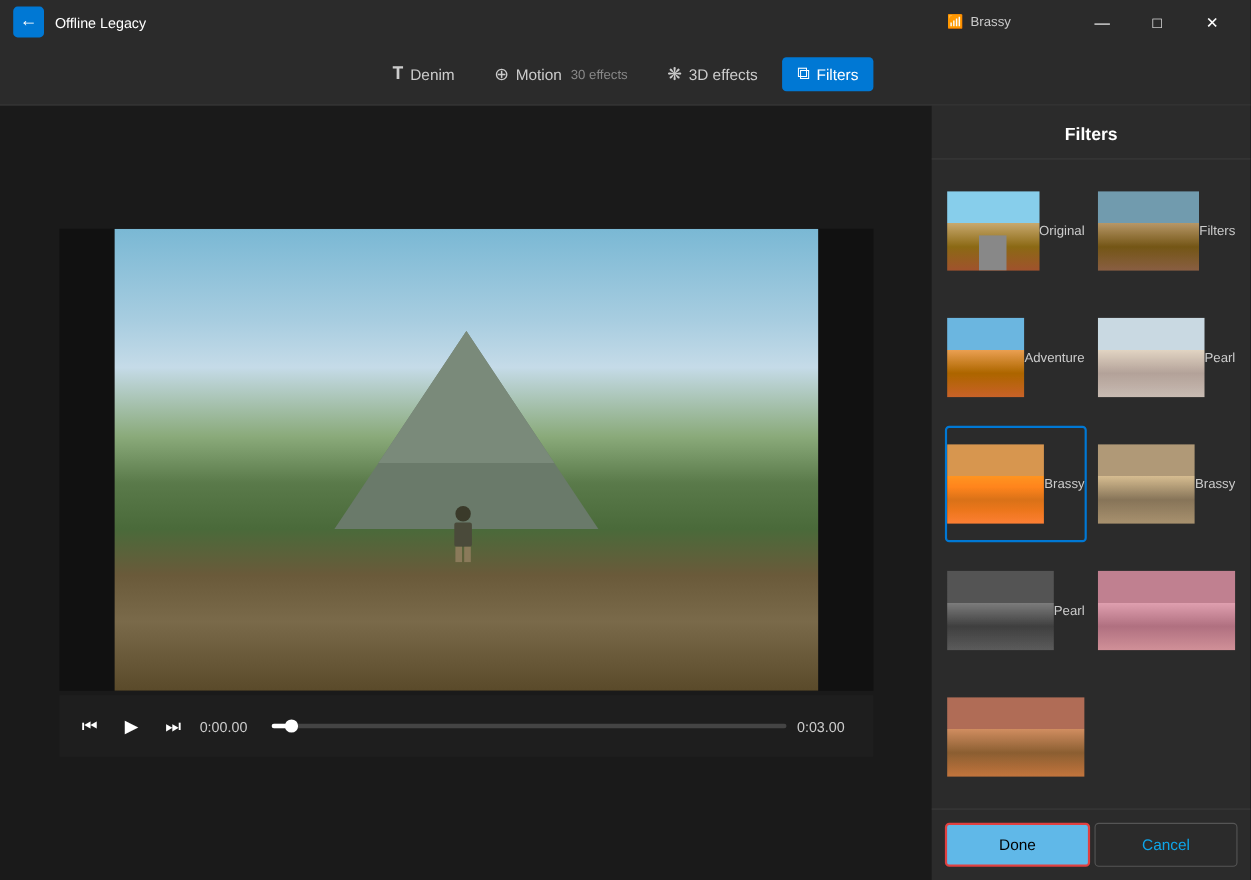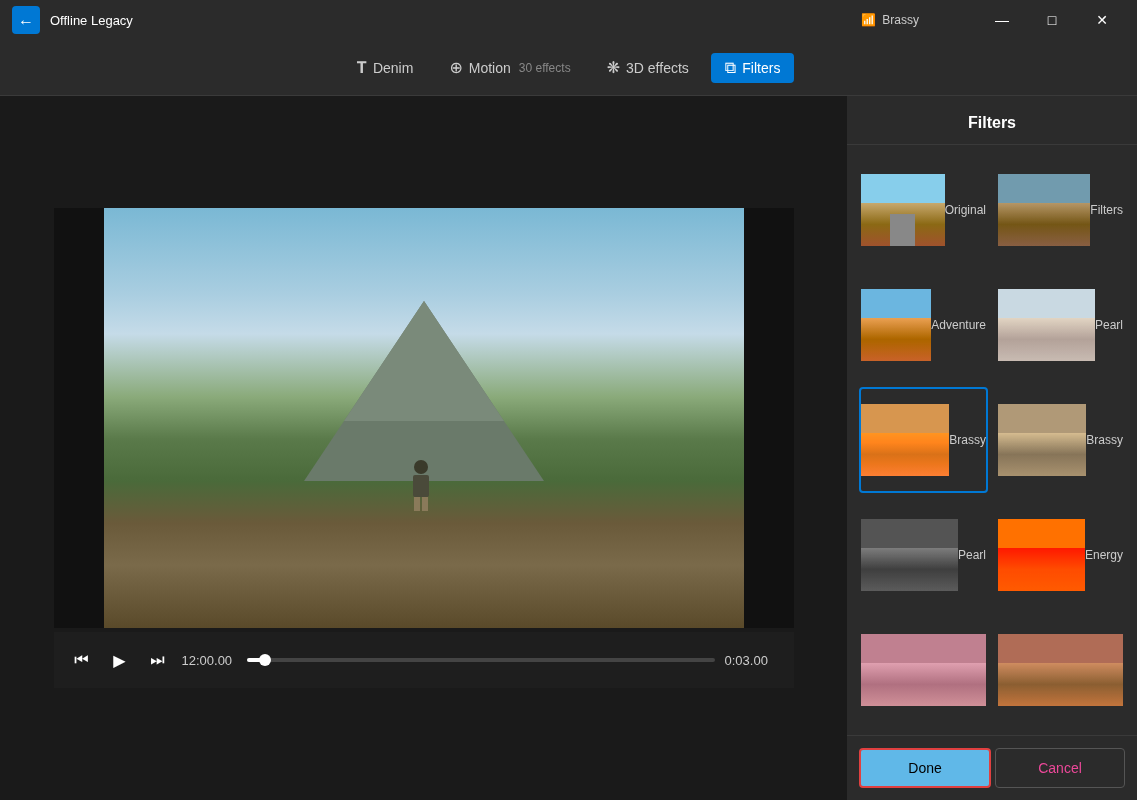--- a/index.html
+++ b/index.html
@@ -378,21 +378,21 @@
       font-size: 14px;
       font-weight: 500;
       border-radius: 4px;
       cursor: pointer;
     }
     .btn-cancel {
       flex: 1;
       height: 40px;
       background: transparent;
       border: 1px solid #555;
-      color: #ec4899;
+      color: #0ea5e9;
       font-size: 14px;
       border-radius: 4px;
       cursor: pointer;
     }
   </style>
 </head>
 <body>
 
 <div class="title-bar">
   <div class="title-bar-back">
@@ -446,21 +446,21 @@
             </div>
           </div>
         </div>
       </div>
     </div>
 
     <div class="video-controls">
       <button class="ctrl-btn">⏮</button>
       <button class="ctrl-btn">▶</button>
       <button class="ctrl-btn">⏭</button>
-      <span class="time-label">12:00.00</span>
+      <span class="time-label">0:00.00</span>
       <div class="progress-bar">
         <div class="progress-fill">
           <div class="progress-thumb"></div>
         </div>
       </div>
       <span class="time-end">0:03.00</span>
     </div>
   </div>
 
   <div class="filters-panel">
@@ -498,24 +498,20 @@
       <div class="filter-item">
         <div class="filter-thumb ft-sepia"></div>
         <span class="filter-name">Brassy</span>
       </div>
 
       <div class="filter-item">
         <div class="filter-thumb ft-inky"></div>
         <span class="filter-name">Pearl</span>
       </div>
 
-      <div class="filter-item">
-        <div class="filter-thumb ft-energy"></div>
-        <span class="filter-name">Energy</span>
-      </div>
 
       <div class="filter-item">
         <div class="filter-thumb ft-more1"></div>
         <span class="filter-name"></span>
       </div>
 
       <div class="filter-item">
         <div class="filter-thumb ft-more2"></div>
         <span class="filter-name"></span>
       </div>

